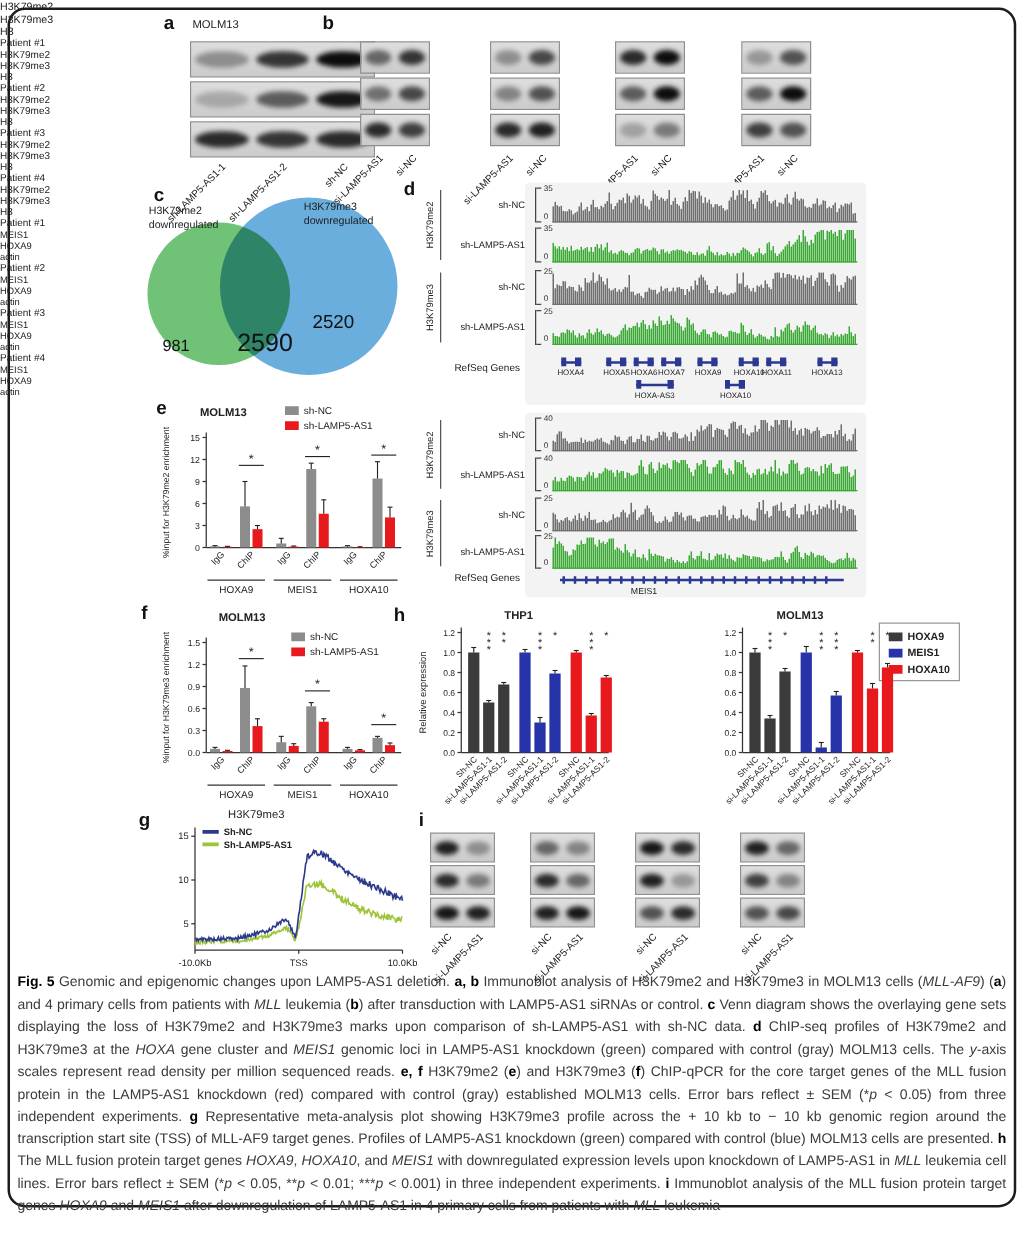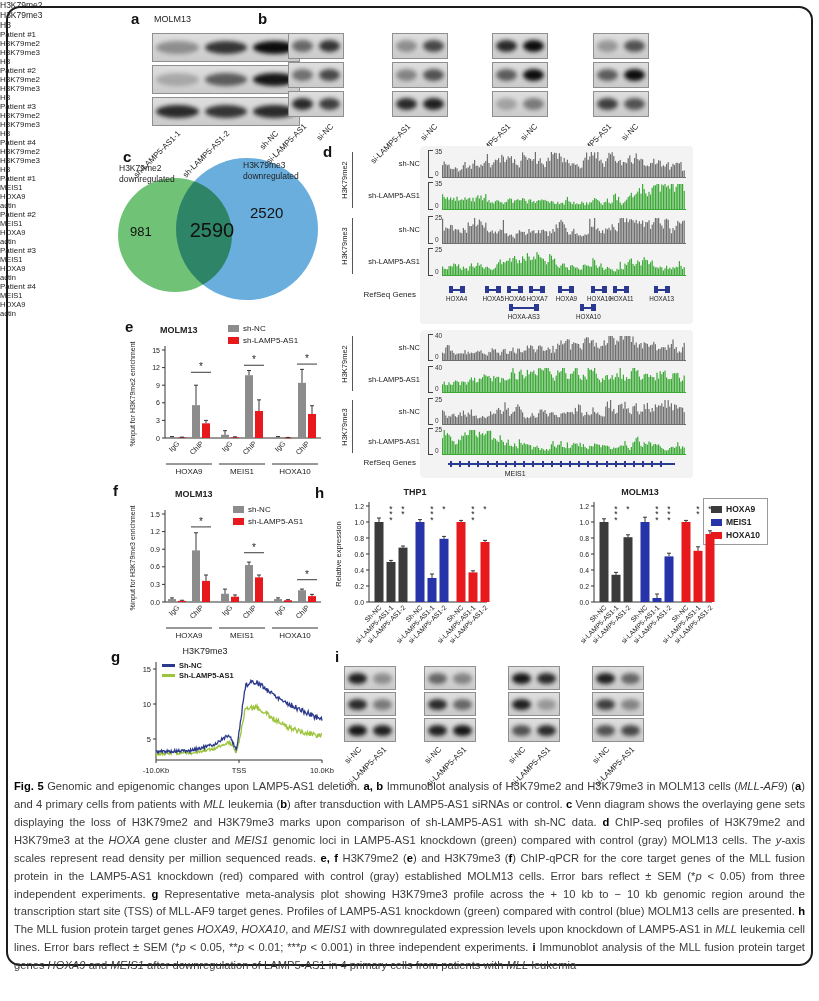--- a/index.html
+++ b/index.html
@@ -12,21 +12,21 @@
   .rowlab{font-size:8px;color:#222;white-space:nowrap;}
   .lane-anchor{position:absolute;width:0;height:0;}
   .lane-anchor>span{position:absolute;display:inline-block;white-space:nowrap;
       font-size:8px;color:#222;transform:translateX(-100%) rotate(-45deg);
       transform-origin:100% 0;}
   .blot-box{position:absolute;background:linear-gradient(#dedede,#cbcbcb);
       border:1px solid #8f8f8f;}
   .band{position:absolute;border-radius:50%;background:#0d0d0d;filter:blur(2px);}
   .venn-circle{position:absolute;border-radius:50%;mix-blend-mode:multiply;}
   .venn-lab{font-size:8.5px;color:#1d1d1d;white-space:pre-line;line-height:1.25;}
-  .vnum{color:#111;}
+  .vnum{color:#111;margin-top:45px;}
   .dbg{position:absolute;background:#f3f3f3;border-radius:4px;}
   .tname{position:absolute;font-size:7.5px;color:#222;text-align:right;white-space:nowrap;}
   .tmark{position:absolute;font-size:7.5px;color:#222;white-space:nowrap;
       transform:translate(-50%,-50%) rotate(-90deg);}
   .scalenum{position:absolute;font-size:6.5px;color:#333;}
   .bracket{position:absolute;border-left:1px solid #444;}
   .bracket:before,.bracket:after{content:"";position:absolute;left:0;width:4px;height:1px;background:#444;}
   .bracket:before{top:0;} .bracket:after{bottom:0;}
   .genelab{position:absolute;font-size:6.3px;color:#222;white-space:nowrap;transform:translateX(-50%);}
   .generect{position:absolute;background:#2b3990;}

